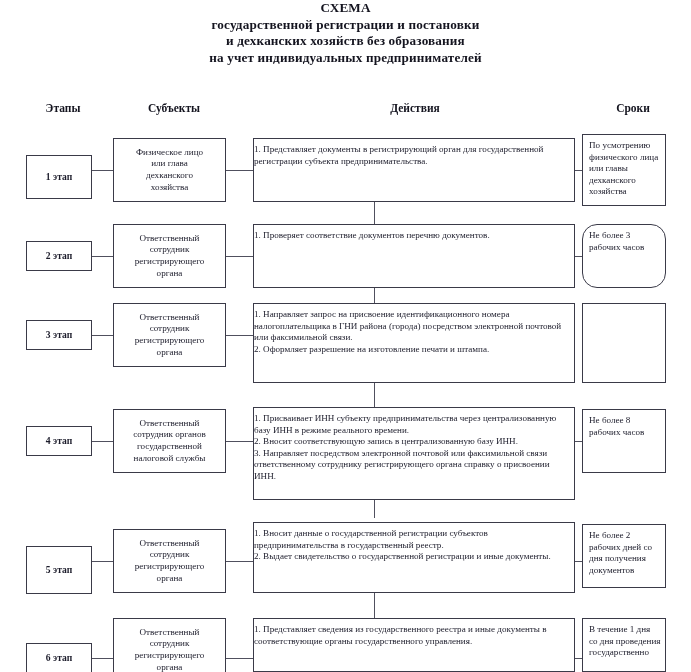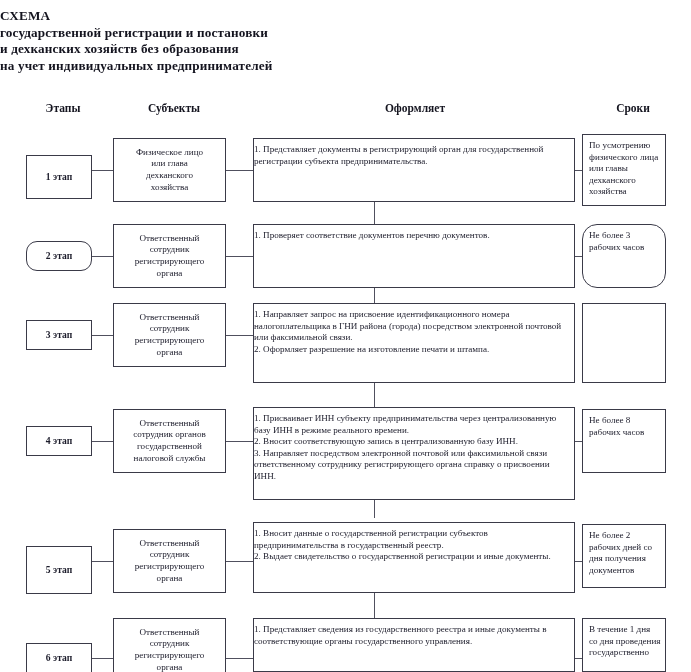--- a/index.html
+++ b/index.html
@@ -11,21 +11,21 @@
     width: 691px;
     height: 672px;
     overflow: hidden;
     font-family: "Liberation Serif", "DejaVu Serif", serif;
     color: #1b1b2a;
     position: relative;
   }
 
   
   .title-block {
-    padding-top: 8px;
+    text-align: center;
   }
   .title-line {
     font-weight: bold;
     font-size: 13.2px;
     line-height: 16.5px;
     letter-spacing: 0.15px;
     color: #14141f;
   }
 
   
@@ -131,21 +131,21 @@
 <div class="title-block">
   <div class="title-line">СХЕМА</div>
   <div class="title-line">государственной регистрации и постановки</div>
   <div class="title-line">и дехканских хозяйств без образования</div>
   <div class="title-line">на учет индивидуальных предпринимателей</div>
 </div>
 
 <div class="col-headers">
   <div class="col-header ch-stages">Этапы</div>
   <div class="col-header ch-subjects">Субъекты</div>
-  <div class="col-header ch-actions">Оформляет</div>
+  <div class="col-header ch-actions">Действия</div>
   <div class="col-header ch-terms">Сроки</div>
 </div>
 
 <div class="flow">
 
   <div class="row">
     <div class="box box-stage" style="top:155px;height:44px;">1 этап</div>
     <div class="conn-h" style="left:92px;top:170px;width:21px;"></div>
     <div class="box box-subject" style="top:138px;height:64px;">
       <span class="nowrap-pre">Физическое лицо
@@ -154,21 +154,21 @@
 хозяйства</span>
     </div>
     <div class="conn-h" style="left:226px;top:170px;width:27px;"></div>
     <div class="box box-action nowrap-pre" style="top:138px;height:64px;">1. Представляет документы в регистрирующий орган для государственной регистрации субъекта предпринимательства.</div>
     <div class="conn-h" style="left:575px;top:170px;width:7px;"></div>
     <div class="box box-term" style="top:134px;height:72px;">По усмотрению физического лица или главы дехканского хозяйства</div>
     <div class="conn-v" style="top:202px;height:23px;"></div>
   </div>
 
   <div class="row">
-    <div class="box box-stage" style="top:241px;height:30px;border-radius:11px;">2 этап</div>
+    <div class="box box-stage" style="top:241px;height:30px;">2 этап</div>
     <div class="conn-h" style="left:92px;top:256px;width:21px;"></div>
     <div class="box box-subject" style="top:224px;height:64px;">
       <span class="nowrap-pre">Ответственный
 сотрудник
 регистрирующего
 органа</span>
     </div>
     <div class="conn-h" style="left:226px;top:256px;width:27px;"></div>
     <div class="box box-action nowrap-pre" style="top:224px;height:64px;">1. Проверяет соответствие документов перечню документов.</div>
     <div class="conn-h" style="left:575px;top:256px;width:7px;"></div>

